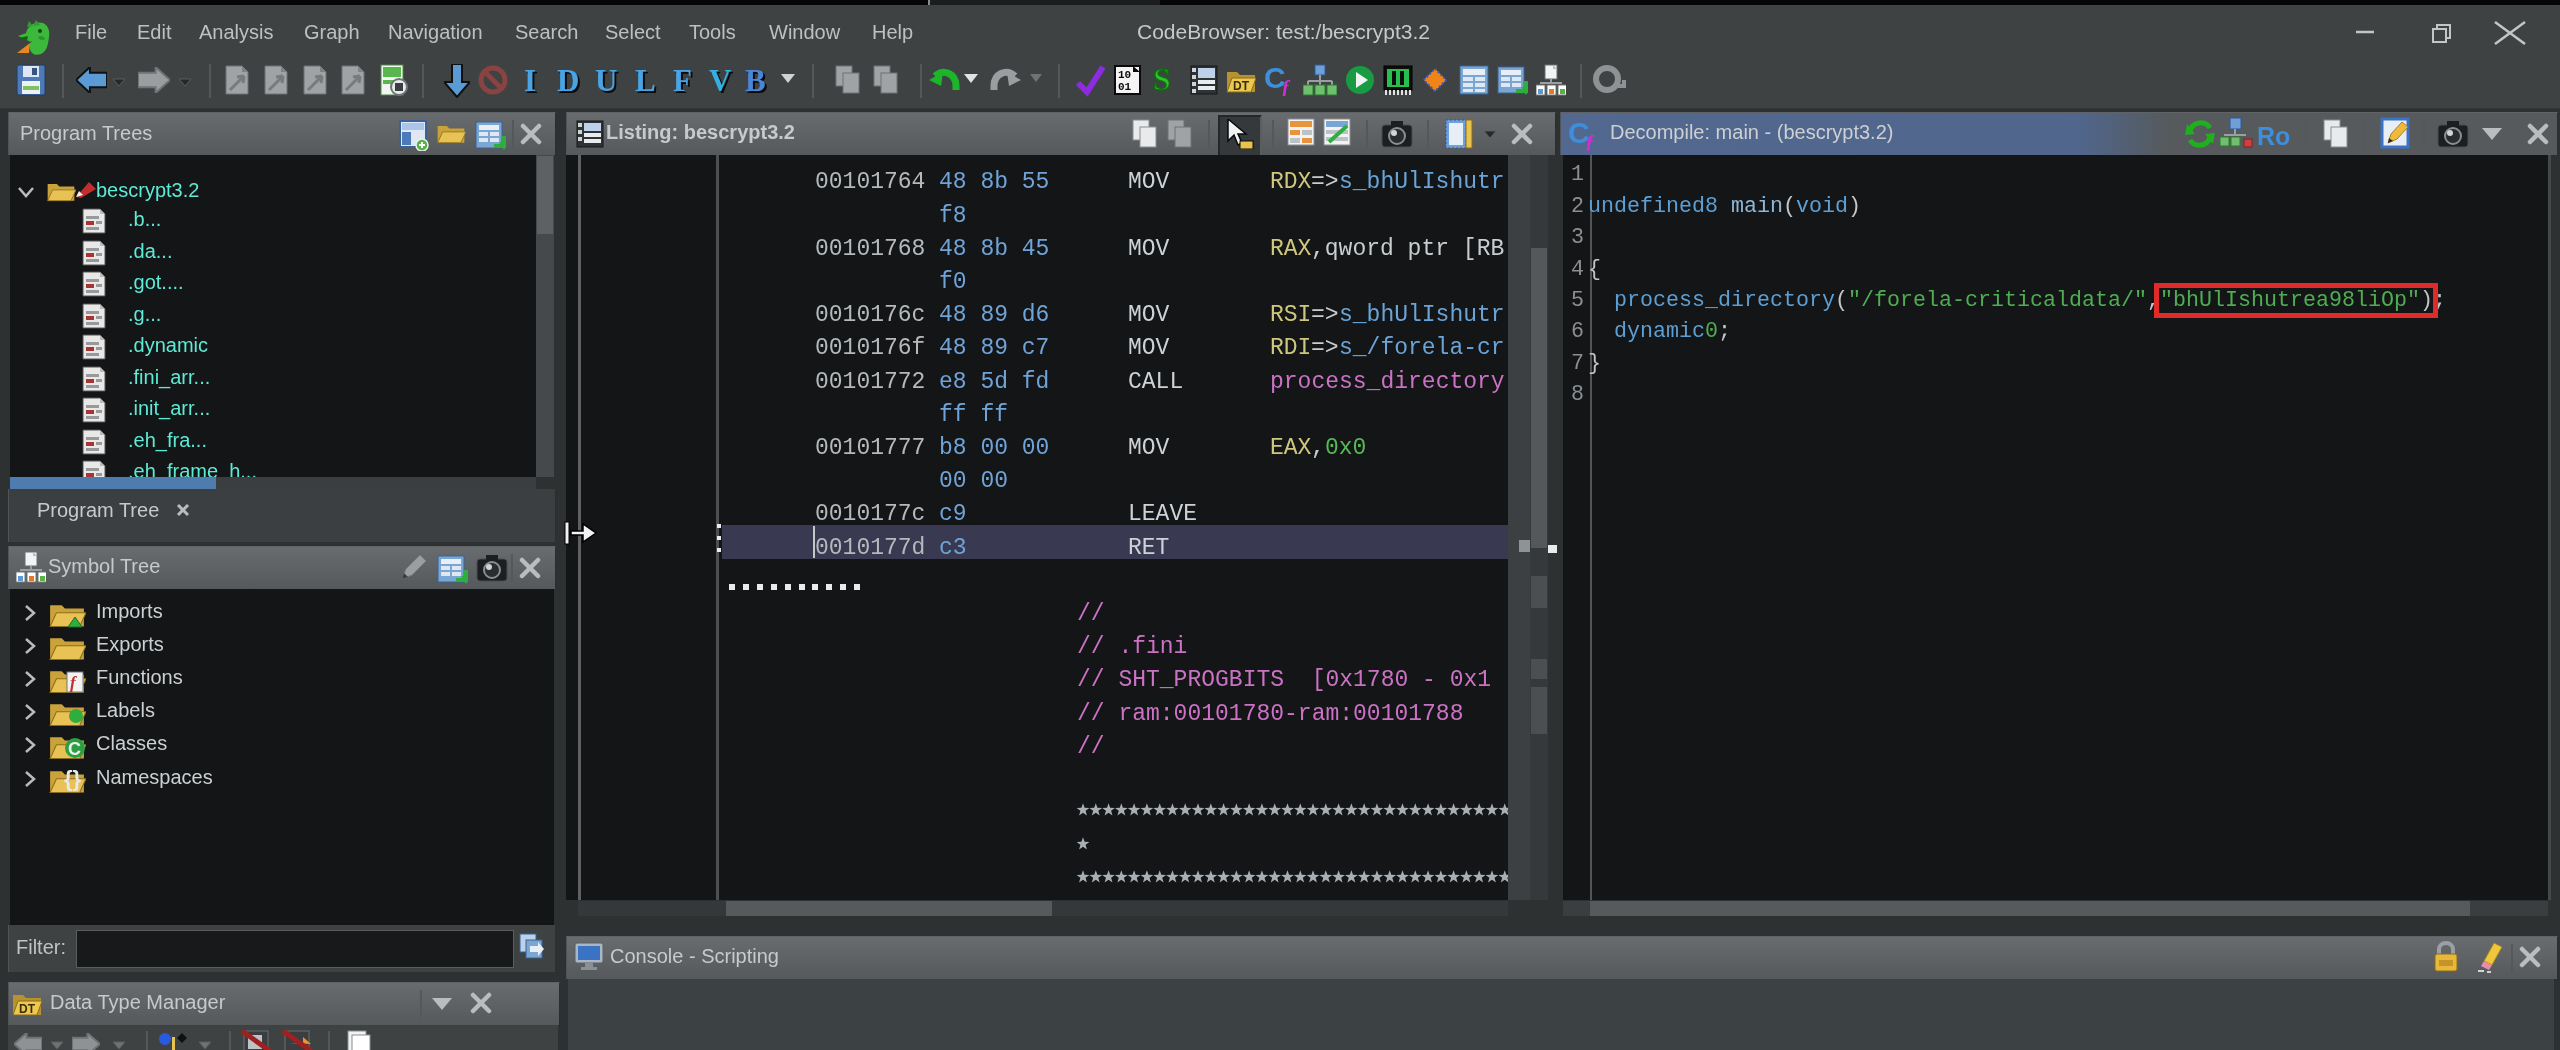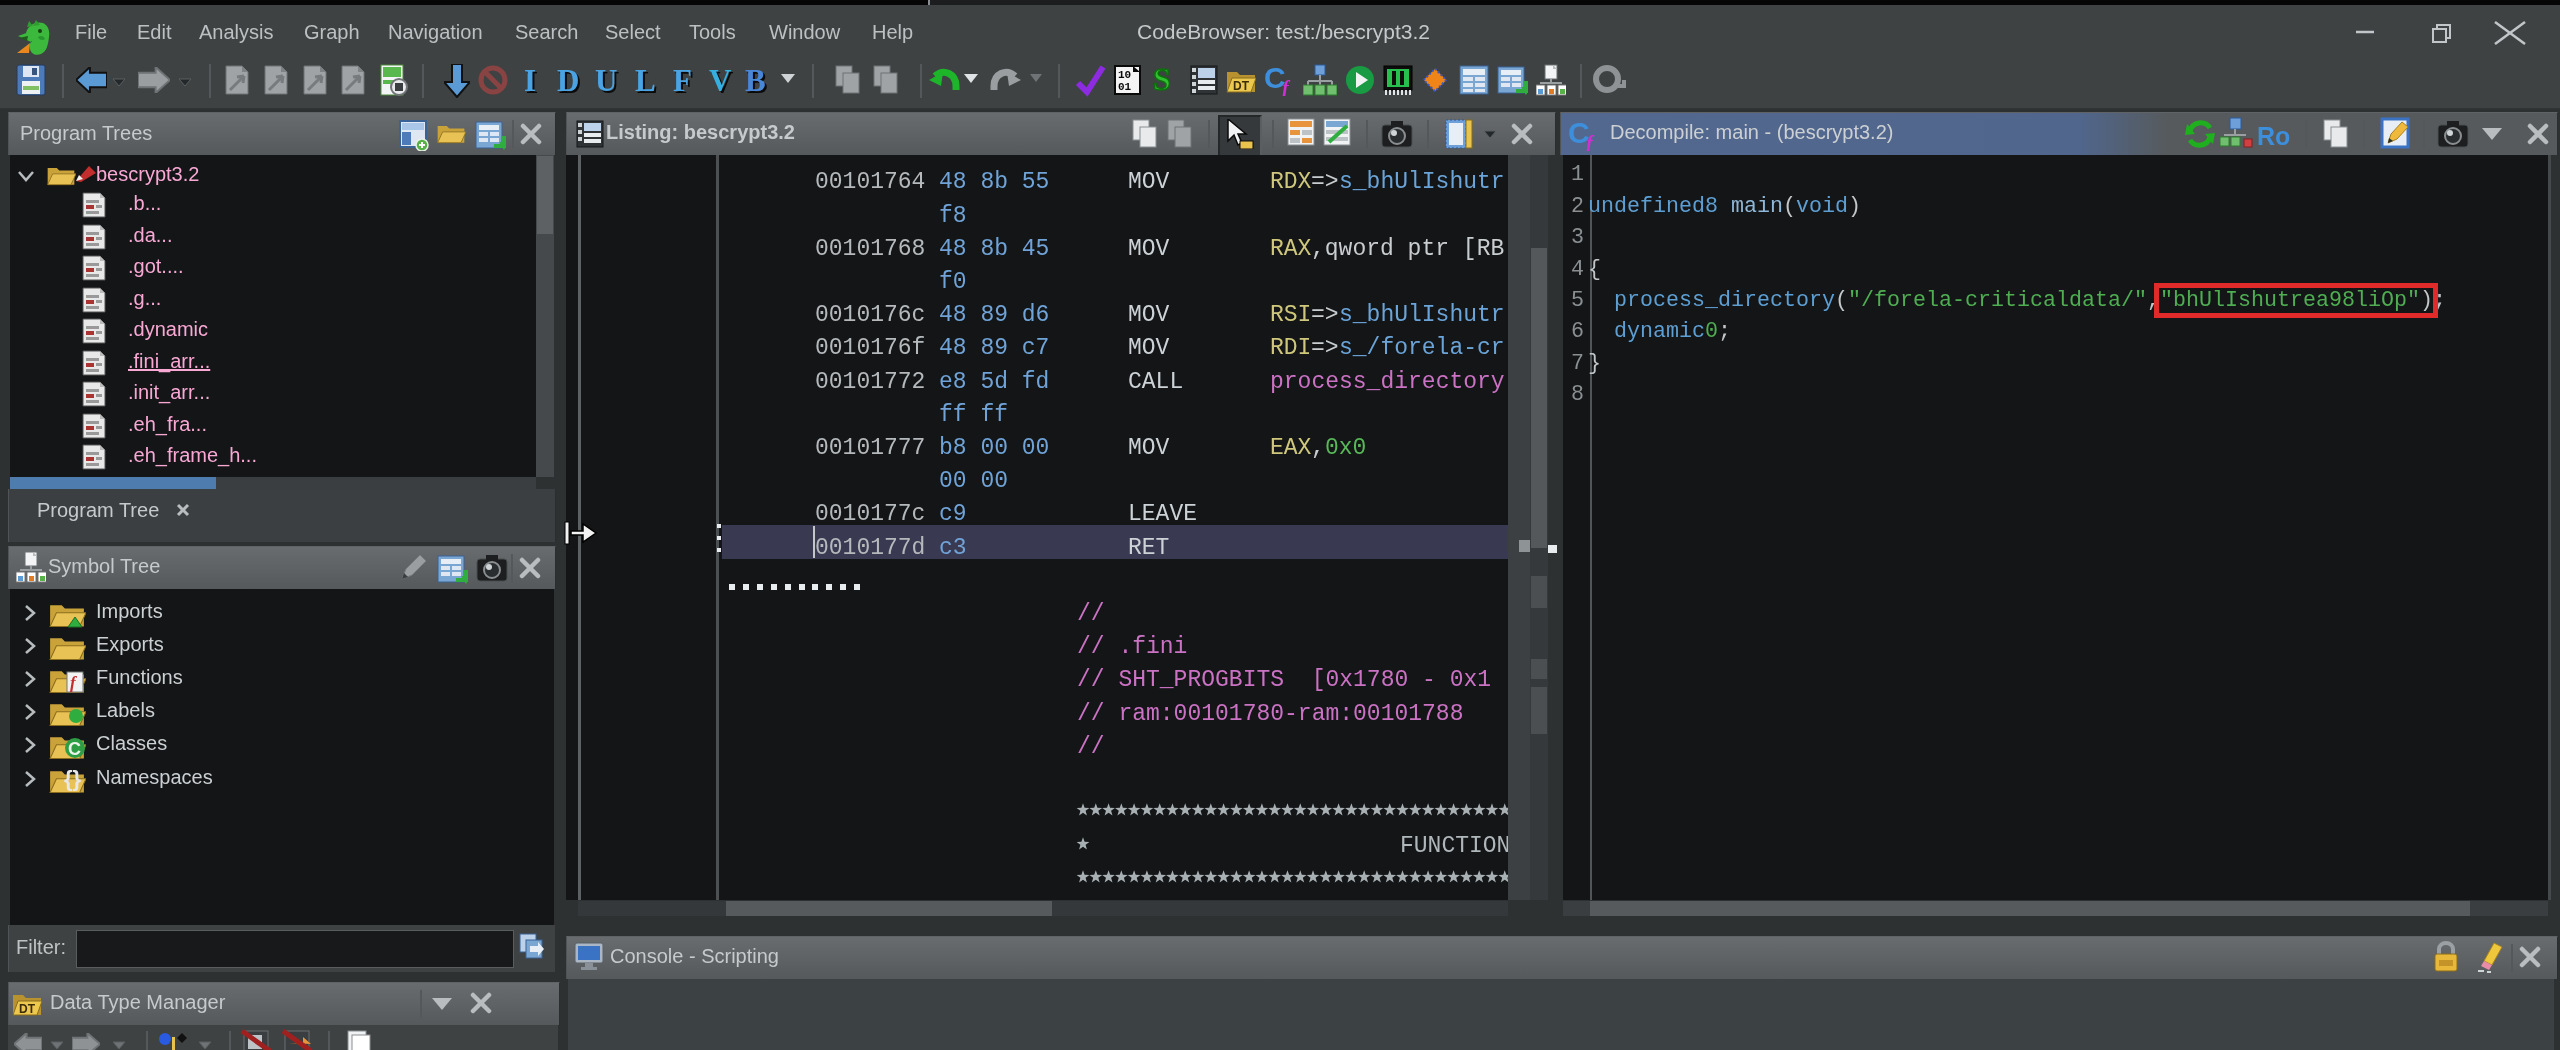--- a/index.html
+++ b/index.html
@@ -275,21 +275,21 @@
         <path d="M20 28 L30 28 L30 18" fill="none" stroke="#2fae3f" stroke-width="4"></path>
         <polygon points="30,32 25,24 35,24" fill="#2fae3f"></polygon>
       </svg>
       <div style="position:absolute;left:512px;top:8px;width:2px;height:28px;background:#54585a;"></div>
       <svg style="position:absolute;left:520px;top:11px" width="22" height="22">
         <line x1="3" y1="3" x2="19" y2="19" stroke="#b9bdbf" stroke-width="4.5" stroke-linecap="round"></line>
         <line x1="19" y1="3" x2="3" y2="19" stroke="#b9bdbf" stroke-width="4.5" stroke-linecap="round"></line>
       </svg>
     </div>
   <div class="content" style="left:10px;top:155px;width:526px;height:322px;"></div>
-  <div id="pt-tree" class="abs" style="left:10px;top:155px;width:526px;height:322px;overflow:hidden;font-size:20px;color:#f9a8d4;">
+  <div id="pt-tree" class="abs" style="left:10px;top:171px;width:526px;height:322px;overflow:hidden;font-size:20px;color:#5eead4;">
       <svg style="position:absolute;left:6px;top:11px;" width="20" height="20">
         <polyline points="3,6 10,14 17,6" fill="none" stroke="#b8bcbe" stroke-width="2.5"></polyline>
       </svg>
       <svg style="position:absolute;left:36px;top:8px" width="30" height="23.400000000000002" viewBox="0 0 36 28">
   <path d="M2 6 L13 6 L16 9 L34 9 L34 26 L2 26 Z" fill="#caa23a"></path>
   <path d="M2 26 L8 13 L36 13 L30 26 Z" fill="#e8c255" stroke="#8a6d1d" stroke-width="1"></path>
   </svg>
       <svg style="position:absolute;left:64px;top:9px" width="24" height="20">
         <polygon points="2,17 15,2 22,9 7,18" fill="#c22d2d"></polygon>
         <polygon points="2,17 9,15 5,11" fill="#f0f0f0"></polygon>
@@ -341,21 +341,21 @@
   </svg>
       <span style="position:absolute;left:118px;top:163px;">.dynamic</span>
       <svg style="position:absolute;left:70px;top:194.5px" width="28" height="26" viewBox="0 0 28 26">
    <path d="M3 1 L20 1 L25 6 L25 25 L3 25 Z" fill="#e8e8e8" stroke="#555" stroke-width="1"></path>
    <path d="M20 1 L20 6 L25 6 Z" fill="#bbb"></path>
    <rect x="6" y="8" width="13" height="3" fill="#999"></rect>
    <rect x="6" y="13" width="8" height="4" fill="#a33"></rect>
    <rect x="16" y="13" width="6" height="3" fill="#999"></rect>
    <rect x="6" y="19" width="13" height="3" fill="#999"></rect>
   </svg>
-      <span style="position:absolute;left:118px;top:194.5px;text-decoration:underline;">.fini_arr...</span>
+      <span style="position:absolute;left:118px;top:194.5px;">.fini_arr...</span>
       <svg style="position:absolute;left:70px;top:226px" width="28" height="26" viewBox="0 0 28 26">
    <path d="M3 1 L20 1 L25 6 L25 25 L3 25 Z" fill="#e8e8e8" stroke="#555" stroke-width="1"></path>
    <path d="M20 1 L20 6 L25 6 Z" fill="#bbb"></path>
    <rect x="6" y="8" width="13" height="3" fill="#999"></rect>
    <rect x="6" y="13" width="8" height="4" fill="#a33"></rect>
    <rect x="16" y="13" width="6" height="3" fill="#999"></rect>
    <rect x="6" y="19" width="13" height="3" fill="#999"></rect>
   </svg>
       <span style="position:absolute;left:118px;top:226px;">.init_arr...</span>
       <svg style="position:absolute;left:70px;top:257.5px" width="28" height="26" viewBox="0 0 28 26">
@@ -660,21 +660,20 @@
       <div class="abs" style="left:232.5px;top:426px;width:6px;height:6px;background:#e8ecee;"></div>
       <div class="abs" style="left:246.4px;top:426px;width:6px;height:6px;background:#e8ecee;"></div>
       <div class="abs" style="left:260.3px;top:426px;width:6px;height:6px;background:#e8ecee;"></div>
       <div class="abs" style="left:274.2px;top:426px;width:6px;height:6px;background:#e8ecee;"></div>
       <div class="abs" style="left:288.1px;top:426px;width:6px;height:6px;background:#e8ecee;"></div>
       <div class="row mono" style="top:440px;height:33.2px;line-height:33.2px;left:0;width:942px;"><span style="position:absolute;left:511px;color:#cb72c4;">//</span></div>
       <div class="row mono" style="top:473.20000000000005px;height:33.2px;line-height:33.2px;left:0;width:942px;"><span style="position:absolute;left:511px;color:#cb72c4;">//&nbsp;.fini</span></div>
       <div class="row mono" style="top:506.4px;height:33.2px;line-height:33.2px;left:0;width:954px;"><span style="position:absolute;left:511px;color:#cb72c4;">//&nbsp;SHT_PROGBITS&nbsp;&nbsp;[0x1780&nbsp;-&nbsp;0x1</span></div>
       <div class="row mono" style="top:539.6px;height:33.2px;line-height:33.2px;left:0;width:770px;"><span style="position:absolute;left:511px;color:#cb72c4;">//&nbsp;ram:00101780-ram:00101788</span></div>
       <div class="row mono" style="top:572.8000000000001px;height:33.2px;line-height:33.2px;left:0;width:942px;"><span style="position:absolute;left:511px;color:#cb72c4;">//</span></div>
-      <div class="row mono" style="top:672.4px;height:33.2px;line-height:33.2px;left:0;width:942px;"><span style="position:absolute;left:834px;color:#b0b7bb;">FUNCTION</span></div>
       <svg class="abs" style="left:0;top:0" width="942" height="745">
         <polygon points="517.0,645.3 518.6,649.8 523.4,649.9 519.6,652.8 520.9,657.4 517.0,654.7 513.1,657.4 514.4,652.8 510.6,649.9 515.4,649.8" fill="#a9b0b4"></polygon>
         <polygon points="529.8,645.3 531.4,649.8 536.2,649.9 532.3,652.8 533.7,657.4 529.8,654.7 525.8,657.4 527.2,652.8 523.4,649.9 528.2,649.8" fill="#a9b0b4"></polygon>
         <polygon points="542.6,645.3 544.1,649.8 548.9,649.9 545.1,652.8 546.5,657.4 542.6,654.7 538.6,657.4 540.0,652.8 536.2,649.9 541.0,649.8" fill="#a9b0b4"></polygon>
         <polygon points="555.3,645.3 556.9,649.8 561.7,649.9 557.9,652.8 559.3,657.4 555.3,654.7 551.4,657.4 552.8,652.8 549.0,649.9 553.8,649.8" fill="#a9b0b4"></polygon>
         <polygon points="568.1,645.3 569.7,649.8 574.5,649.9 570.7,652.8 572.1,657.4 568.1,654.7 564.2,657.4 565.6,652.8 561.7,649.9 566.5,649.8" fill="#a9b0b4"></polygon>
         <polygon points="580.9,645.3 582.5,649.8 587.3,649.9 583.5,652.8 584.8,657.4 580.9,654.7 577.0,657.4 578.3,652.8 574.5,649.9 579.3,649.8" fill="#a9b0b4"></polygon>
         <polygon points="593.7,645.3 595.3,649.8 600.1,649.9 596.2,652.8 597.6,657.4 593.7,654.7 589.7,657.4 591.1,652.8 587.3,649.9 592.1,649.8" fill="#a9b0b4"></polygon>
         <polygon points="606.5,645.3 608.0,649.8 612.8,649.9 609.0,652.8 610.4,657.4 606.5,654.7 602.5,657.4 603.9,652.8 600.1,649.9 604.9,649.8" fill="#a9b0b4"></polygon>
         <polygon points="619.2,645.3 620.8,649.8 625.6,649.9 621.8,652.8 623.2,657.4 619.2,654.7 615.3,657.4 616.7,652.8 612.9,649.9 617.7,649.8" fill="#a9b0b4"></polygon>

